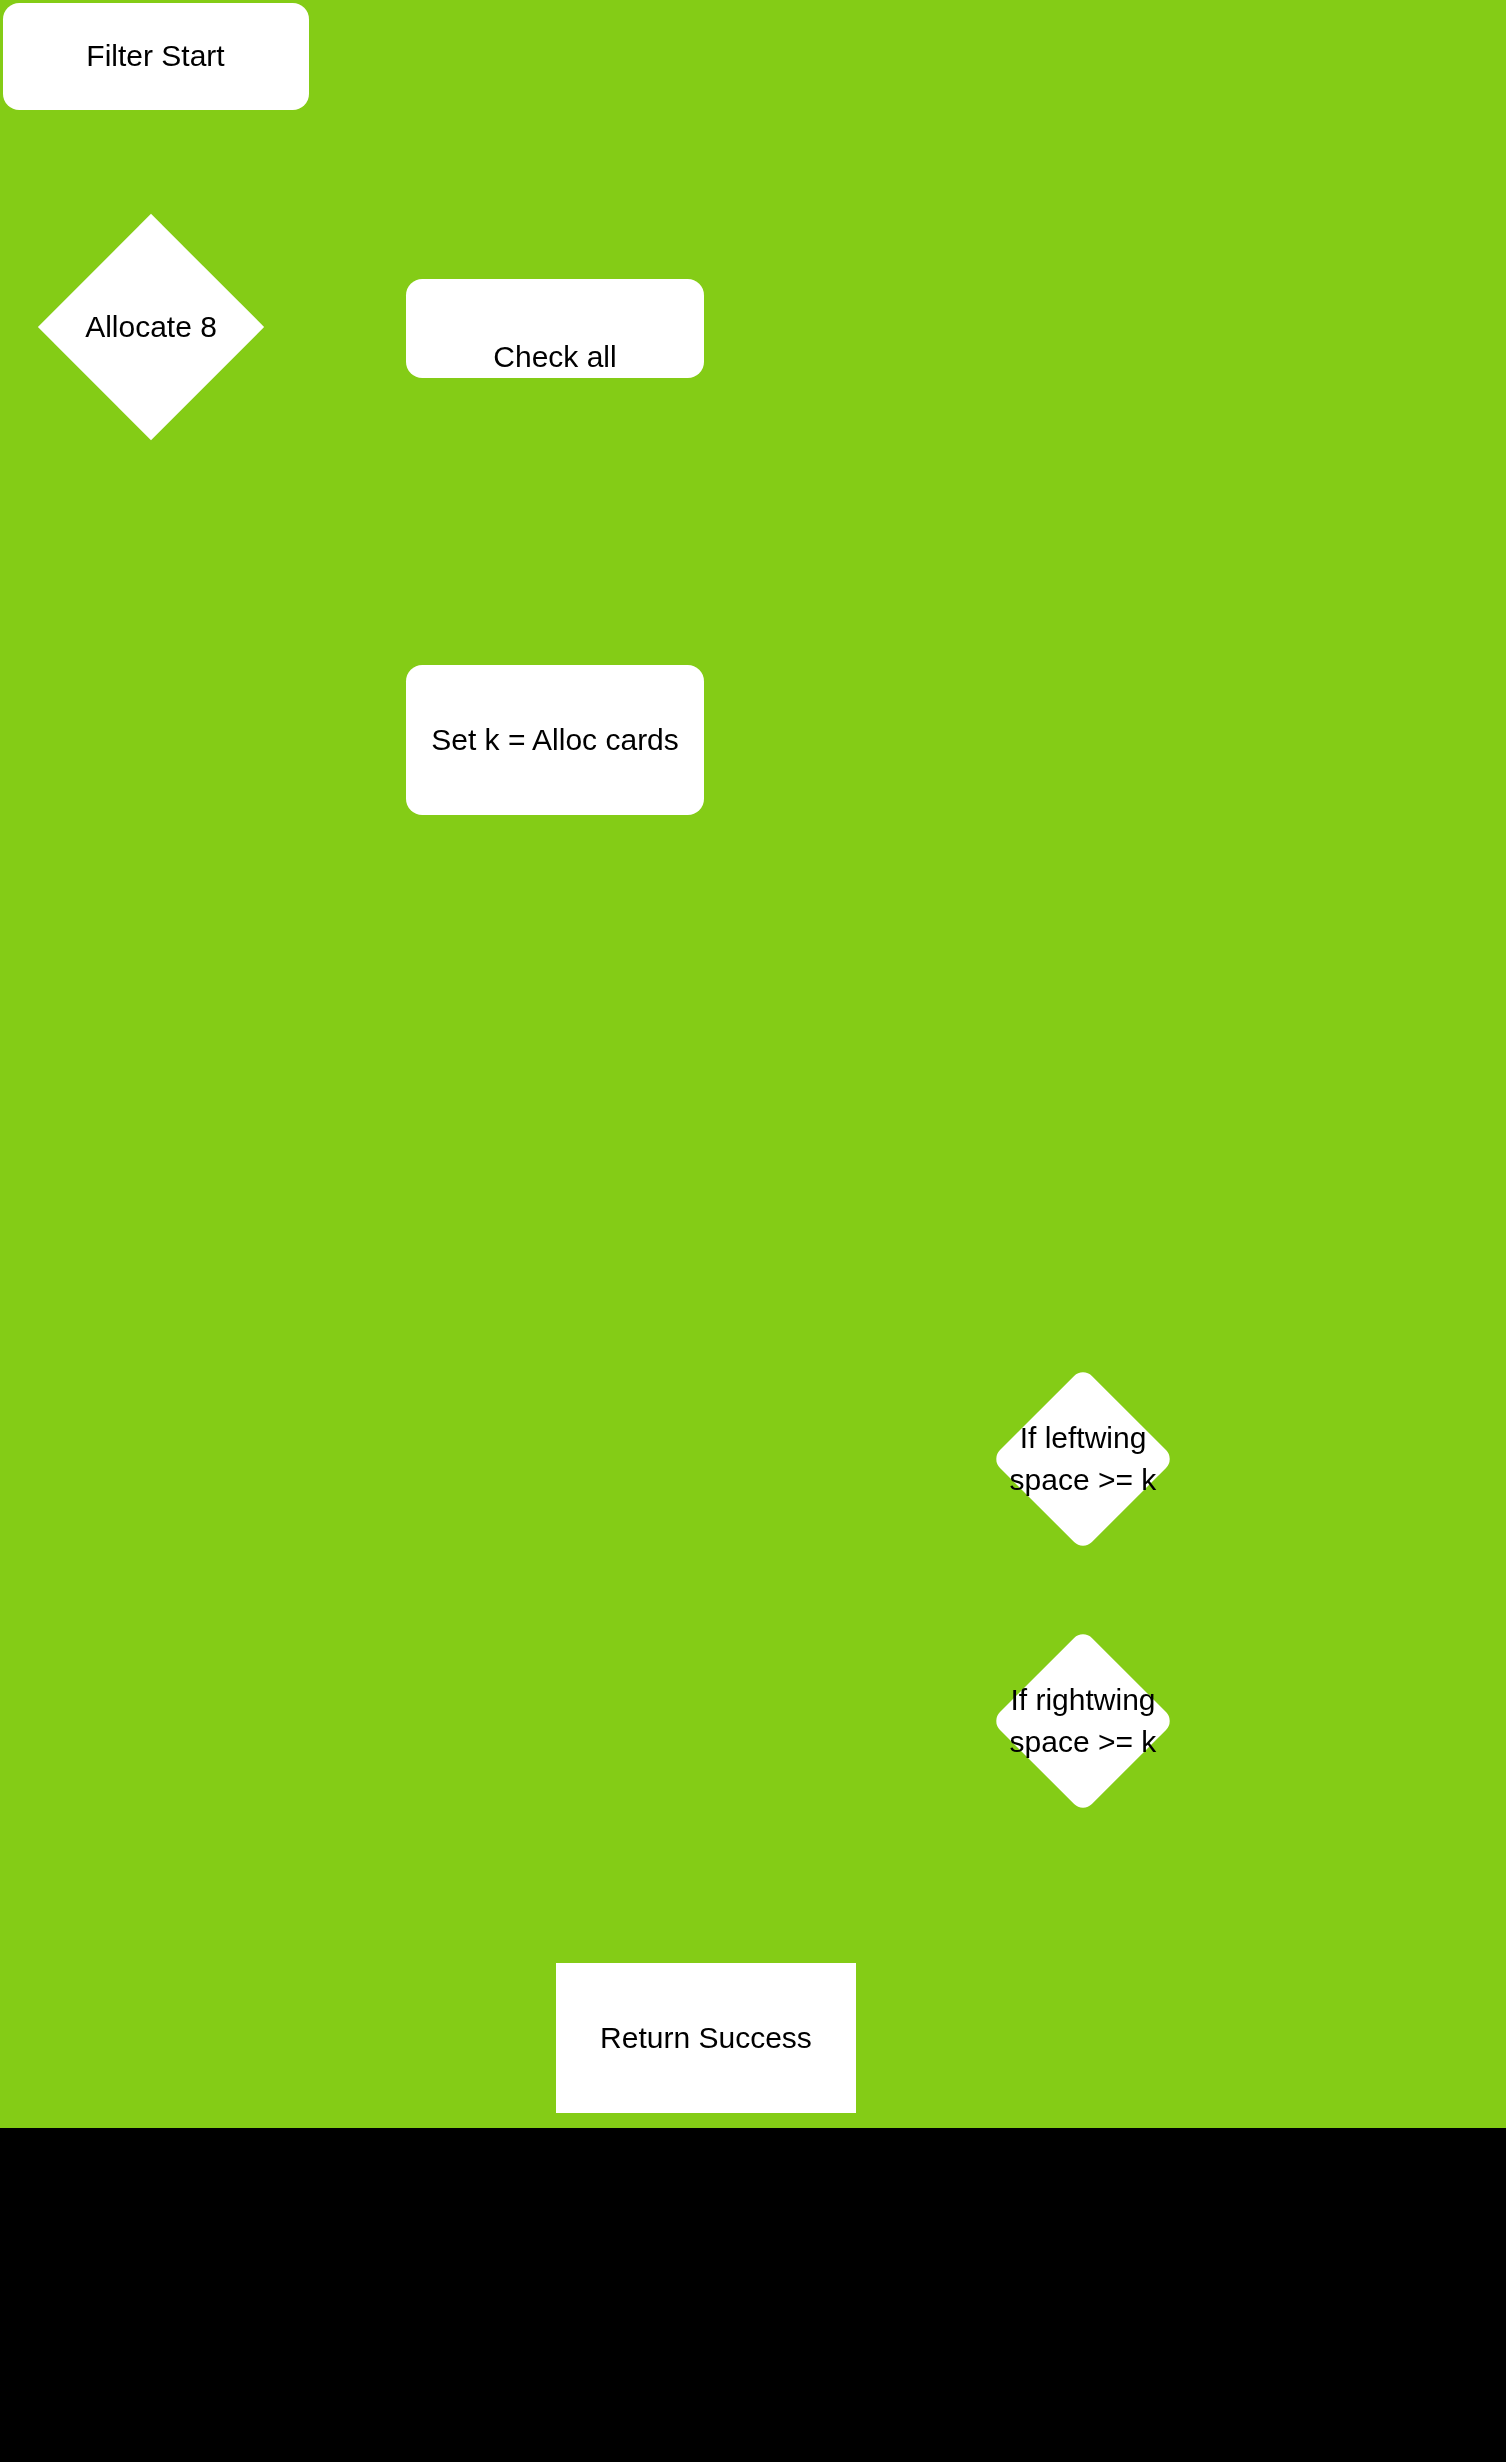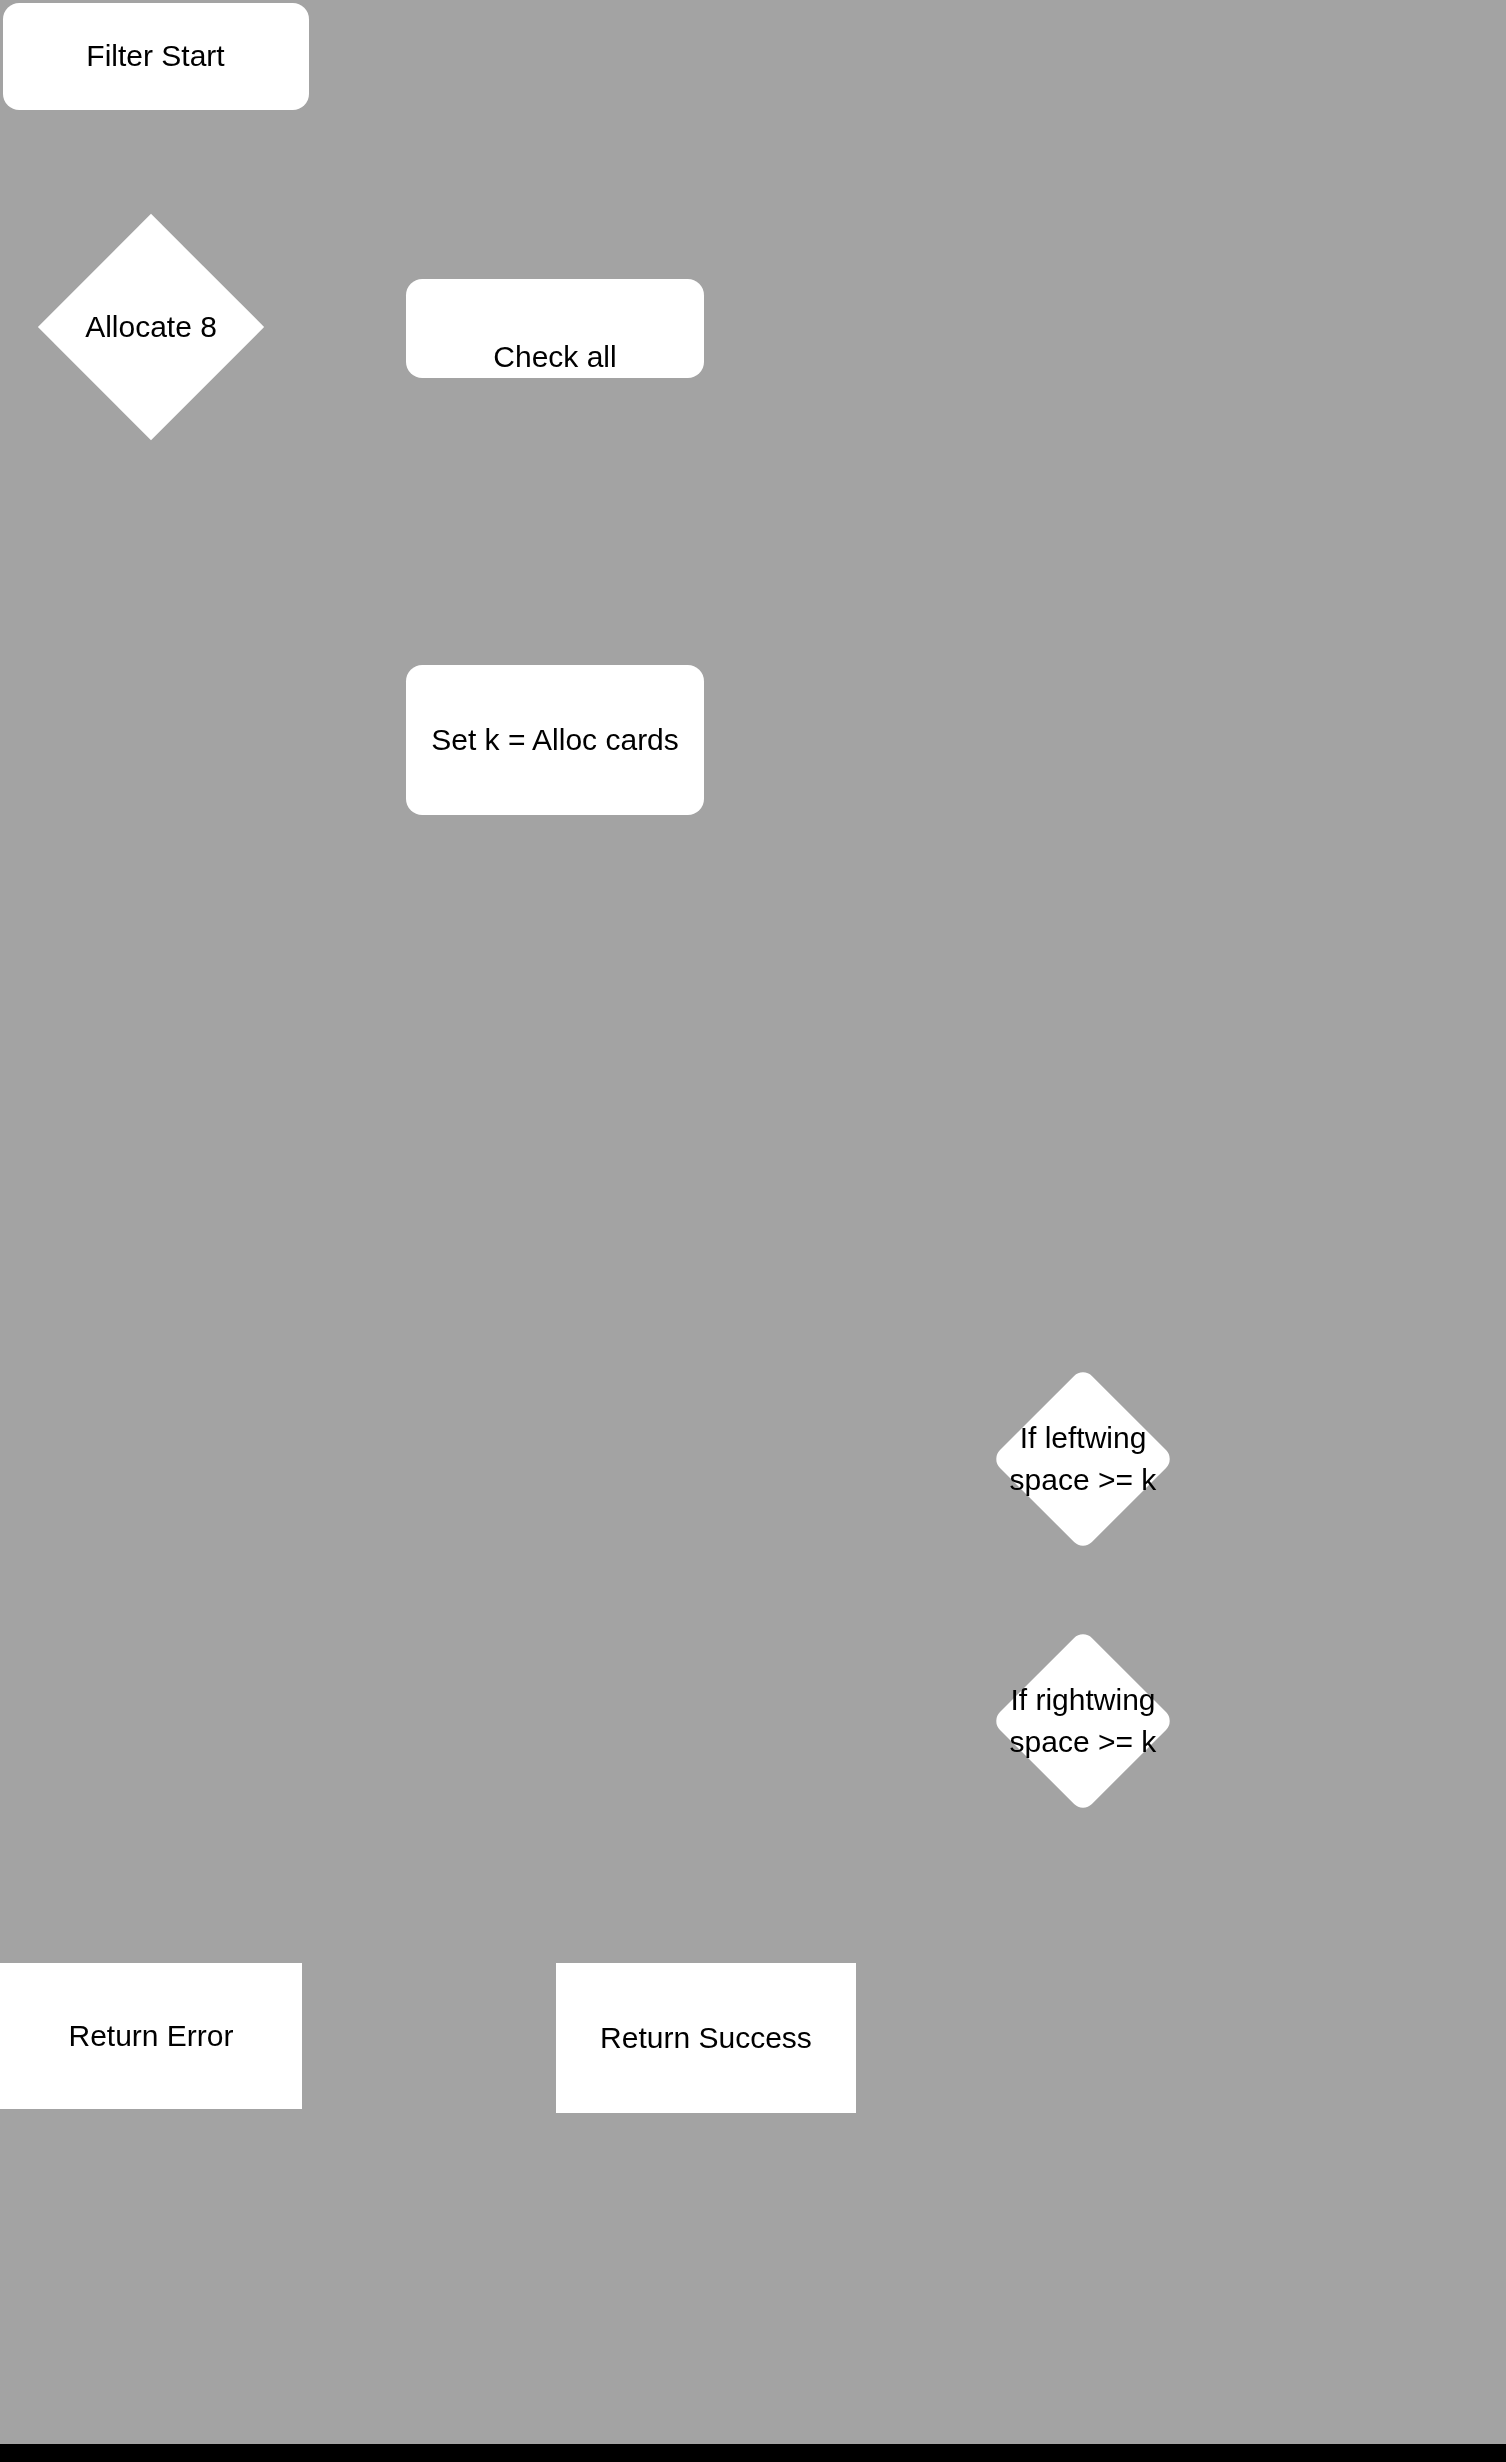--- a/index.html
+++ b/index.html
@@ -3,22 +3,22 @@
 <meta charset="utf-8">
 <style>
   html, body {
     margin: 0;
     padding: 0;
     background: #000000;
   }
   #canvas {
     position: relative;
     width: 1507px;
-    height: 2444px;
-    background: #a3a3a3;
+    height: 2128px;
+    background: #84cc16;
     overflow: hidden;
     font-family: "Liberation Sans", sans-serif;
   }
 
   
   .node {
     position: absolute;
     box-sizing: border-box;
     display: flex;
     align-items: center;
@@ -92,23 +92,20 @@
     <span class="label">If leftwing
 space &gt;= k</span>
   </div>
 
   <div class="node diamond round" style="left:992px; top:1628px; width:182px; height:185px;">
     <span class="shape" style="width:130px; height:130px;"></span>
     <span class="label">If rightwing
 space &gt;= k</span>
   </div>
 
-  <div class="node rect" style="left:0px; top:1963px; width:302px; height:146px;">
-    <span class="label">Return Error</span>
-  </div>
 
   <div class="node rect" style="left:556px; top:1963px; width:300px; height:150px;">
     <span class="label">Return Success</span>
   </div>
 
 
 </div>
 
 
 </body></html>

